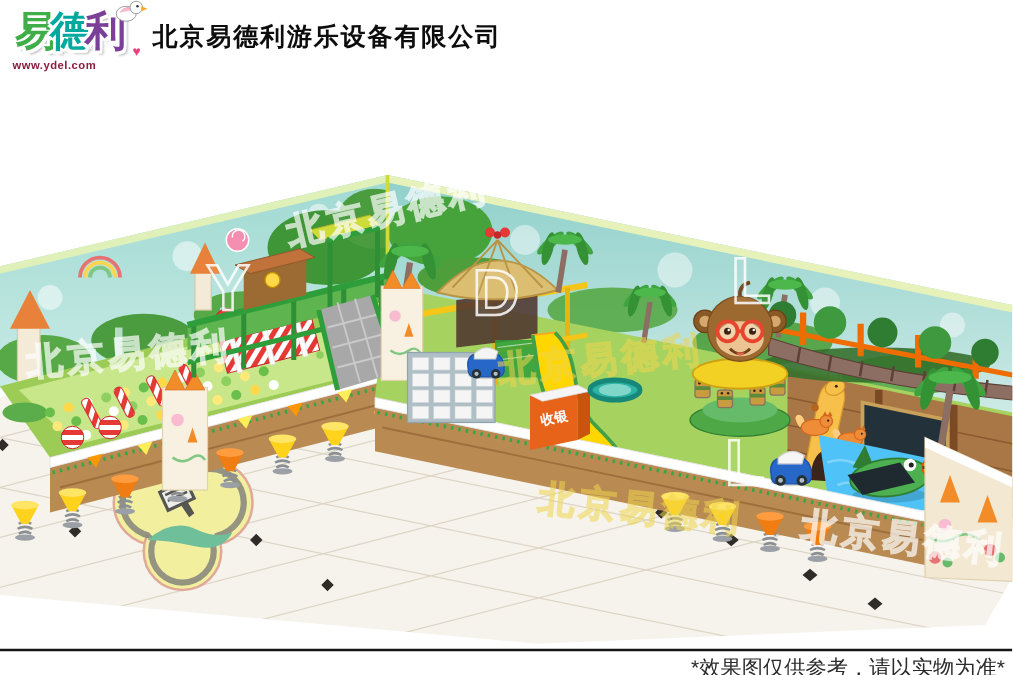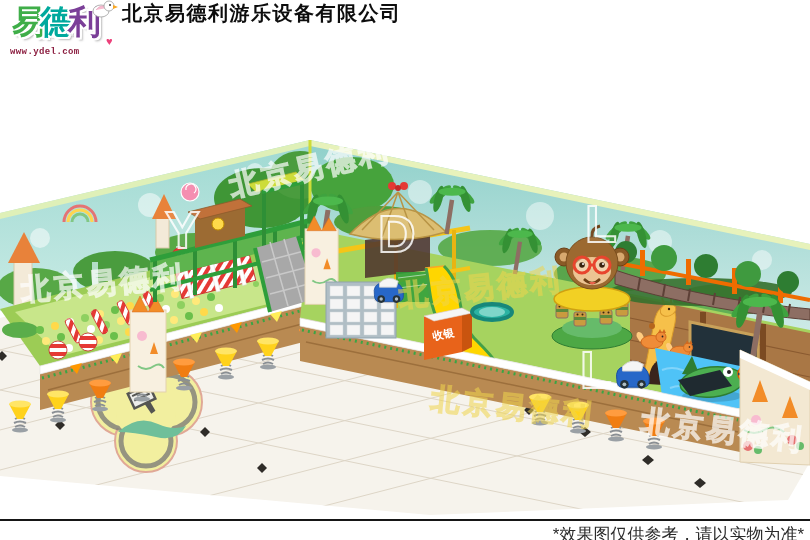--- a/index.html
+++ b/index.html
@@ -1,30 +1,30 @@
 <!DOCTYPE html>
 <html><head>
 <meta charset="utf-8">
 <style>
   html,body{margin:0;padding:0;background:#fff;}
   .page{position:relative;width:810px;height:540px;background:#fff;overflow:hidden;
         font-family:"Liberation Sans",sans-serif;}
   .scene-svg{position:absolute;left:0;top:0;z-index:1;}
   
-  .header{position:absolute;left:0;top:0;width:810px;height:70px;z-index:5;font-family:Liberation Mono, monospace;}
+  .header{position:absolute;left:0;top:0;width:810px;height:70px;z-index:5;}
   .logo{position:absolute;left:10px;top:2px;width:110px;height:62px;}
   .logo-chars{position:absolute;left:2px;top:6px;font-weight:900;font-size:33px;line-height:1;
       letter-spacing:-5px;
       text-shadow:-2px -2px 0 #fff,2px -2px 0 #fff,-2px 2px 0 #fff,2px 2px 0 #fff,
                   0 -2px 0 #fff,0 2px 0 #fff,-2px 0 0 #fff,2px 0 0 #fff,3px 3px 2px rgba(60,60,60,.35);}
   .lc1{color:#3fae49;} .lc2{color:#00a99d;} .lc3{color:#7b3f98;}
   .logo-url{position:absolute;left:0;top:45px;font-size:9px;font-weight:bold;color:#8b1d3f;letter-spacing:.4px;}
   .logo-heart{position:absolute;left:96px;top:34px;font-size:11px;color:#ec407a;}
   .logo-bird{position:absolute;left:80px;top:-3px;}
-  .company-title{position:absolute;left:122px;top:0;font-size:20px;font-weight:bold;
+  .company-title{position:absolute;left:122px;top:16px;font-size:20px;font-weight:bold;
       color:#0d0d0d;letter-spacing:1.5px;text-align:center;}
   
   .rule{position:absolute;left:0;top:519px;width:810px;height:0;border-top:2px solid #161616;z-index:5;}
   .disclaimer{position:absolute;right:6px;top:523px;font-size:17px;color:#2b2b2b;z-index:5;}
   
   .wm-letter{font-weight:bold;font-size:52px;fill:rgba(255,255,255,.08);stroke:#fff;stroke-width:2px;opacity:.85;}
   .wm-text{font-weight:bold;font-size:29px;letter-spacing:4px;fill:none;stroke:#fff;stroke-width:1.3px;opacity:.7;}
   .wm-gold{stroke:#f0d54e;opacity:.55;}
   .sign-text{font-size:11px;font-weight:bold;fill:#fff;text-anchor:middle;}
 </style>

